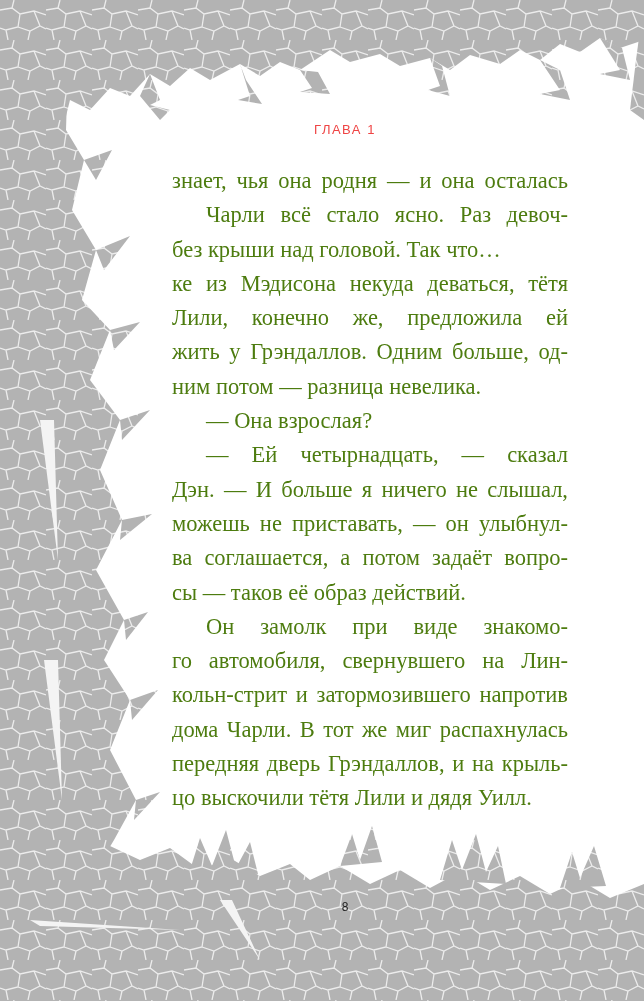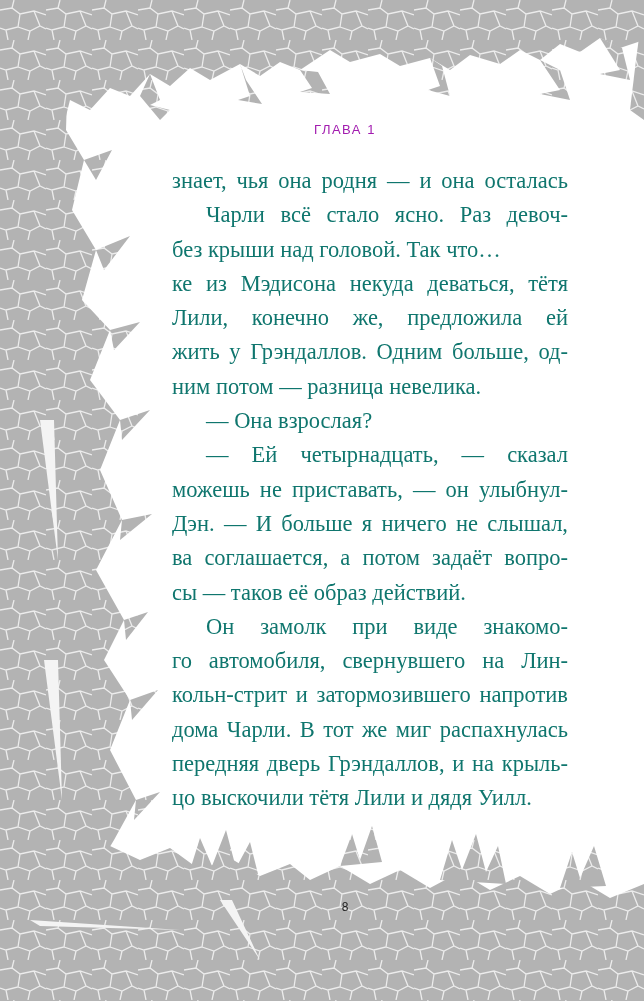--- a/index.html
+++ b/index.html
@@ -5,27 +5,27 @@
     html, body { margin: 0; padding: 0; }
     body {
       width: 644px; height: 1001px; overflow: hidden; position: relative;
       background: #ffffff;
       font-family: "DejaVu Serif", "Liberation Serif", serif;
     }
     .border-art { position: absolute; left: 0; top: 0; width: 644px; height: 1001px; }
     .chapter-header {
       position: absolute; left: 0; width: 644px; top: 122px;
       text-align: center; font-family: "Liberation Sans", sans-serif;
-      font-size: 13px; letter-spacing: 1.5px; color: #a21caf;
+      font-size: 13px; letter-spacing: 1.5px; color: #ef4444;
       padding-left: 46px; box-sizing: border-box;
     }
     .text-block {
       position: absolute; left: 172px; top: 164px; width: 396px;
       font-family: "Liberation Serif", serif;
-      font-size: 22.5px; line-height: 34.3px; color: #0f766e;
+      font-size: 22.5px; line-height: 34.3px; color: #4d7c0f;
     }
     .line {
       display: block; height: 34.3px; white-space: nowrap;
       text-align: justify; text-align-last: justify;
     }
     .line.last { text-align-last: left; }
     .line.indent { padding-left: 34px; }
     .page-number {
       position: absolute; top: 900px; left: 0; width: 644px; padding-left: 46px; box-sizing: border-box;
       text-align: center; font-family: "Liberation Sans", sans-serif; font-size: 12px; color: #222;
@@ -64,22 +64,22 @@
 <div class="text-block">
   <span class="line">знает, чья она родня — и она осталась</span>
   <span class="line indent">Чарли всё стало ясно. Раз девоч-</span>
   <span class="line last">без крыши над головой. Так что…</span>
   <span class="line">ке из Мэдисона некуда деваться, тётя</span>
   <span class="line">Лили, конечно же, предложила ей</span>
   <span class="line">жить у Грэндаллов. Одним больше, од-</span>
   <span class="line last">ним потом — разница невелика.</span>
   <span class="line indent last">— Она взрослая?</span>
   <span class="line indent">— Ей четырнадцать, — сказал</span>
+  <span class="line">Дэн. — И больше я ничего не слышал,</span>
   <span class="line">можешь не приставать, — он улыбнул-</span>
-  <span class="line">Дэн. — И больше я ничего не слышал,</span>
   <span class="line">ва соглашается, а потом задаёт вопро-</span>
   <span class="line last">сы — таков её образ действий.</span>
   <span class="line indent">Он замолк при виде знакомо-</span>
   <span class="line">го автомобиля, свернувшего на Лин-</span>
   <span class="line">кольн-стрит и затормозившего напротив</span>
   <span class="line">дома Чарли. В тот же миг распахнулась</span>
   <span class="line">передняя дверь Грэндаллов, и на крыль-</span>
   <span class="line last">цо выскочили тётя Лили и дядя Уилл.</span>
 </div>
 

